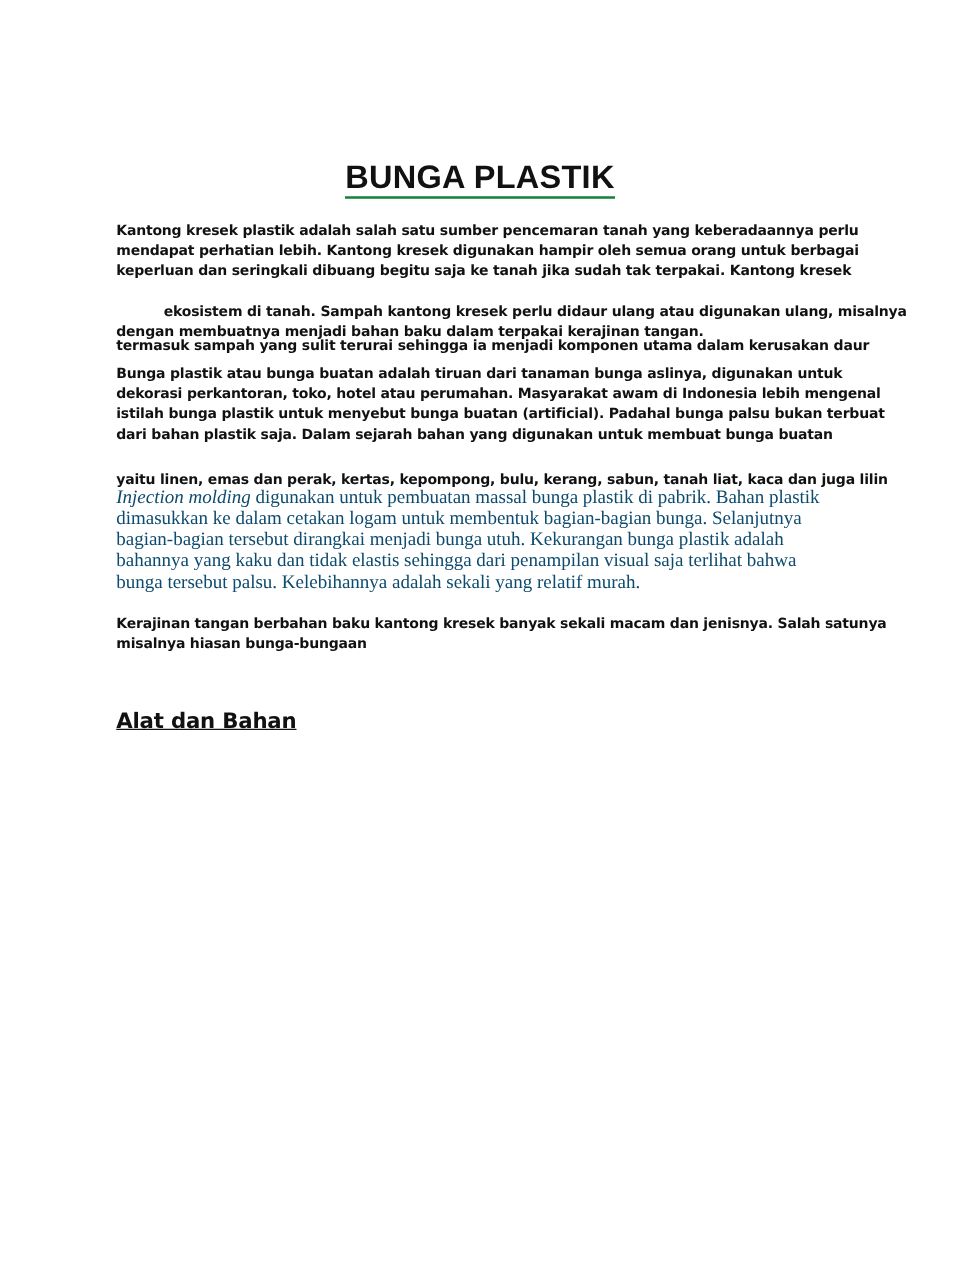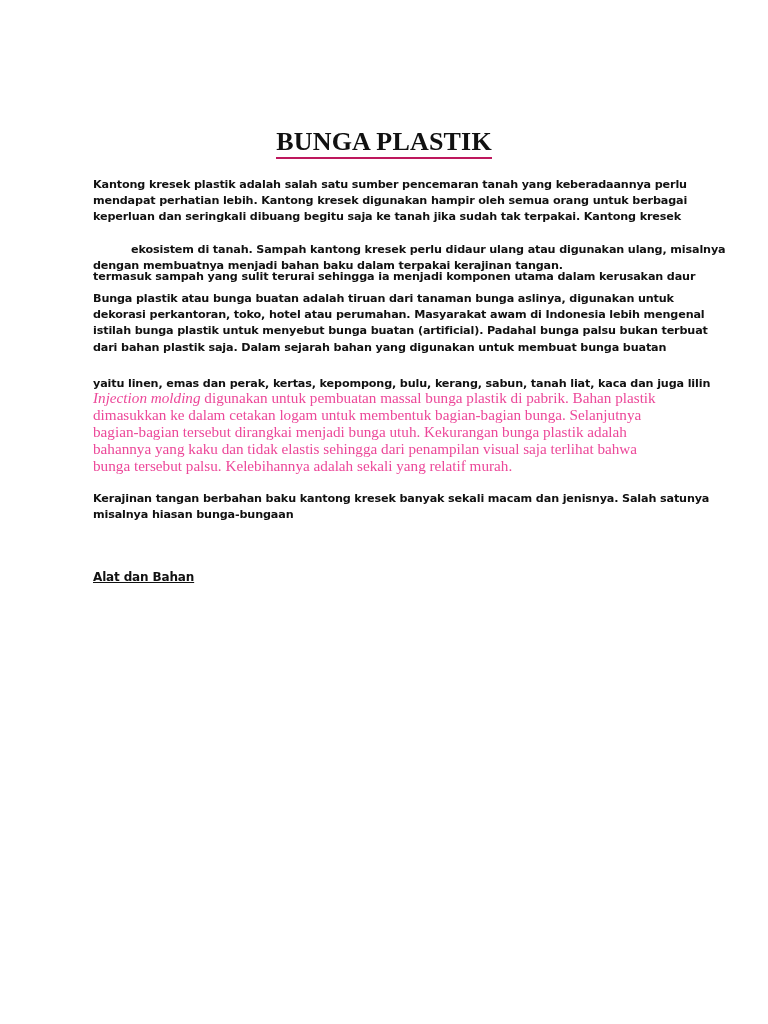--- a/index.html
+++ b/index.html
@@ -27,53 +27,52 @@
       width: 768px;
       text-align: center;
       font-family: "Liberation Sans", sans-serif;
       font-weight: bold;
       font-size: 26px;
       line-height: 34px;
       color: #111;
       letter-spacing: 0.2px;
     }
     .title span {
-      border-bottom: 2px solid #be185d;
+      border-bottom: 2px solid #15803d;
       padding-bottom: 1px;
-      font-family: Liberation Serif, serif;
     }
     .sans-line {
       position: absolute;
       left: 93px;
       white-space: nowrap;
       font-family: "DejaVu Sans", sans-serif;
       font-size: 11.2px;
       font-weight: 600;
       line-height: 16px;
       color: #111;
       letter-spacing: -0.15px;
     }
     .serif-line {
       position: absolute;
       left: 93px;
       white-space: nowrap;
       font-family: "Liberation Serif", serif;
       font-size: 15.2px;
       line-height: 17px;
-      color: #ec4899;
+      color: #0c4a6e;
     }
     .serif-line em {
       font-style: italic;
     }
     .subhead {
       position: absolute;
       left: 93px;
       top: 569px;
       font-family: "DejaVu Sans", sans-serif;
-      font-size: 12px;
+      font-size: 17px;
       font-weight: bold;
       line-height: 16px;
       text-decoration: underline;
       color: #111;
       letter-spacing: -0.15px;
     }
   </style>
 </head>
 <body>
 

